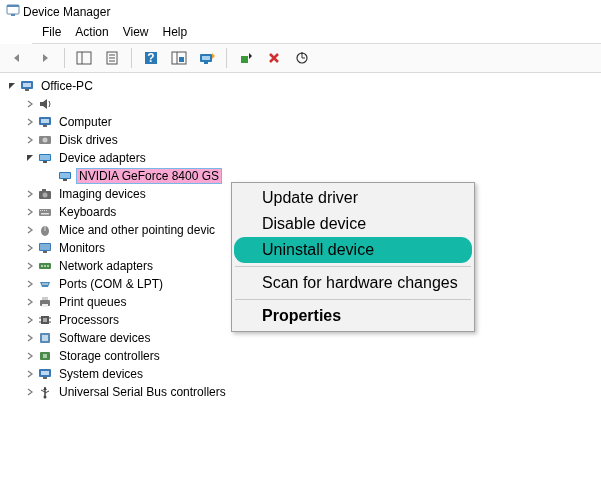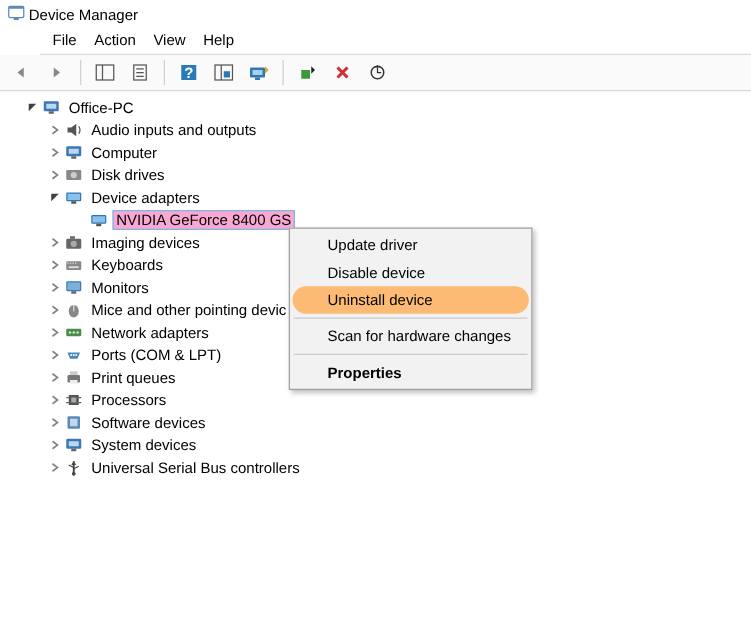--- a/index.html
+++ b/index.html
@@ -6,33 +6,33 @@
   body { background: #ffffff; width: 601px; height: 504px; overflow: hidden; }
   .window { width: 100%; height: 100%; display: flex; flex-direction: column; }
   .titlebar { display: flex; align-items: center; padding: 3px 6px; gap: 3px; }
   .titlebar .title { font-size: 12px; }
   .menubar { display: flex; gap: 14px; padding: 2px 10px 4px 10px; border-bottom: 1px solid #d9d9d9; margin-left: 32px; }
   .menubar span { cursor: default; }
   .toolbar { display: flex; align-items: center; gap: 6px; padding: 3px 6px; border-bottom: 1px solid #d9d9d9; background: #fafafa; }
   .tool-sep { width: 1px; height: 20px; background: #d0d0d0; margin: 0 2px; }
   .tool-btn { width: 22px; height: 22px; display: flex; align-items: center; justify-content: center; border: 1px solid transparent; border-radius: 2px; }
   .tool-btn svg { display: block; }
-  .tree { flex: 1; padding: 4px 16px; position: relative; overflow: hidden; }
+  .tree { flex: 1; padding: 4px 2px; position: relative; overflow: hidden; }
   .node { display: flex; align-items: center; height: 18px; padding-right: 4px; white-space: nowrap; }
   .arrow { width: 12px; display: flex; align-items: center; justify-content: center; color: #6b6b6b; }
   .arrow svg { display:block; }
   .node .icon { width: 16px; height: 16px; margin: 0 3px 0 1px; display: flex; align-items: center; justify-content: center; }
   .node .label { padding: 1px 3px; }
   .node.selected .label { background: #f9a8d4; border: 1px solid #7ab7e8; padding: 0 2px; }
   .lvl0 { padding-left: 4px; }
   .lvl1 { padding-left: 22px; }
   .lvl2 { padding-left: 42px; }
   .context-menu { position: absolute; background: #f2f2f2; border: 1px solid #a0a0a0; box-shadow: 2px 2px 4px rgba(0,0,0,0.25); min-width: 190px; padding: 2px; }
-  .context-menu .item { padding: 4px 14px 4px 28px; font-size: 12px; cursor: default; }
-  .context-menu .item.hover { background: #fdba74; border-radius: 11px; }
+  .context-menu .item { padding: 4px 14px 4px 28px; font-size: 16px; cursor: default; }
+  .context-menu .item.hover { background: #14b8a6; border-radius: 11px; }
   .context-menu .sep { height: 1px; background: #c9c9c9; margin: 3px 1px; }
   .context-menu .item.bold { font-weight: 700; }
 </style>
 </head>
 <body>
 
 <div class="window">
 
   <div class="titlebar">
     <span class="icon">
@@ -144,21 +144,20 @@
           <svg width="8" height="8">
             <path d="M2 1 L6 4 L2 7" fill="none" stroke="#808080" stroke-width="1.3"></path>
           </svg>
         </span>
       <span class="icon">
           <svg width="14" height="14">
             <path d="M2 5 L5 5 L9 2 L9 12 L5 9 L2 9 Z" fill="#555"></path>
             <path d="M11 4 Q13 7 11 10" fill="none" stroke="#555"></path>
           </svg>
         </span>
-      <span class="label">Audio inputs and outputs</span>
     </div>
 
     <div class="node lvl1">
       <span class="arrow">
           <svg width="8" height="8">
             <path d="M2 1 L6 4 L2 7" fill="none" stroke="#808080" stroke-width="1.3"></path>
           </svg>
         </span>
       <span class="icon">
           <svg width="14" height="14">
@@ -251,41 +250,41 @@
     </div>
 
     <div class="node lvl1">
       <span class="arrow">
           <svg width="8" height="8">
             <path d="M2 1 L6 4 L2 7" fill="none" stroke="#808080" stroke-width="1.3"></path>
           </svg>
         </span>
       <span class="icon">
           <svg width="14" height="14">
+            <ellipse cx="7" cy="8" rx="4" ry="5" fill="#888"></ellipse>
+            <line x1="7" y1="3" x2="7" y2="8" stroke="#ddd"></line>
+          </svg>
+        </span>
+      <span class="label">Mice and other pointing devic</span>
+    </div>
+
+    <div class="node lvl1">
+      <span class="arrow">
+          <svg width="8" height="8">
+            <path d="M2 1 L6 4 L2 7" fill="none" stroke="#808080" stroke-width="1.3"></path>
+          </svg>
+        </span>
+      <span class="icon">
+          <svg width="14" height="14">
             <rect x="1" y="2" width="12" height="8" rx="1" fill="#3a78b8"></rect>
             <rect x="2" y="3" width="10" height="6" fill="#7eb0d8"></rect>
             <rect x="5" y="10" width="4" height="2" fill="#666"></rect>
           </svg>
         </span>
       <span class="label">Monitors</span>
-    </div>
-
-    <div class="node lvl1">
-      <span class="arrow">
-          <svg width="8" height="8">
-            <path d="M2 1 L6 4 L2 7" fill="none" stroke="#808080" stroke-width="1.3"></path>
-          </svg>
-        </span>
-      <span class="icon">
-          <svg width="14" height="14">
-            <ellipse cx="7" cy="8" rx="4" ry="5" fill="#888"></ellipse>
-            <line x1="7" y1="3" x2="7" y2="8" stroke="#ddd"></line>
-          </svg>
-        </span>
-      <span class="label">Mice and other pointing devic</span>
     </div>
 
     <div class="node lvl1">
       <span class="arrow">
           <svg width="8" height="8">
             <path d="M2 1 L6 4 L2 7" fill="none" stroke="#808080" stroke-width="1.3"></path>
           </svg>
         </span>
       <span class="icon">
           <svg width="14" height="14">
@@ -359,20 +358,34 @@
       <span class="icon">
           <svg width="14" height="14">
             <rect x="2" y="2" width="10" height="10" rx="1" fill="#5a8ab8"></rect>
             <rect x="4" y="4" width="6" height="6" fill="#c0d8ea"></rect>
           </svg>
         </span>
       <span class="label">Software devices</span>
     </div>
 
 
+    <div class="node lvl1">
+      <span class="arrow">
+          <svg width="8" height="8">
+            <path d="M2 1 L6 4 L2 7" fill="none" stroke="#808080" stroke-width="1.3"></path>
+          </svg>
+        </span>
+      <span class="icon">
+          <svg width="14" height="14">
+            <rect x="2" y="3" width="10" height="8" rx="1" fill="#4a8a4a"></rect>
+            <rect x="5" y="5" width="4" height="4" fill="#a8d0a8"></rect>
+          </svg>
+        </span>
+      <span class="label">Storage controllers</span>
+    </div>
 
     <div class="node lvl1">
       <span class="arrow">
           <svg width="8" height="8">
             <path d="M2 1 L6 4 L2 7" fill="none" stroke="#808080" stroke-width="1.3"></path>
           </svg>
         </span>
       <span class="icon">
           <svg width="14" height="14">
             <rect x="1" y="2" width="12" height="8" rx="1" fill="#3a78b8"></rect>

